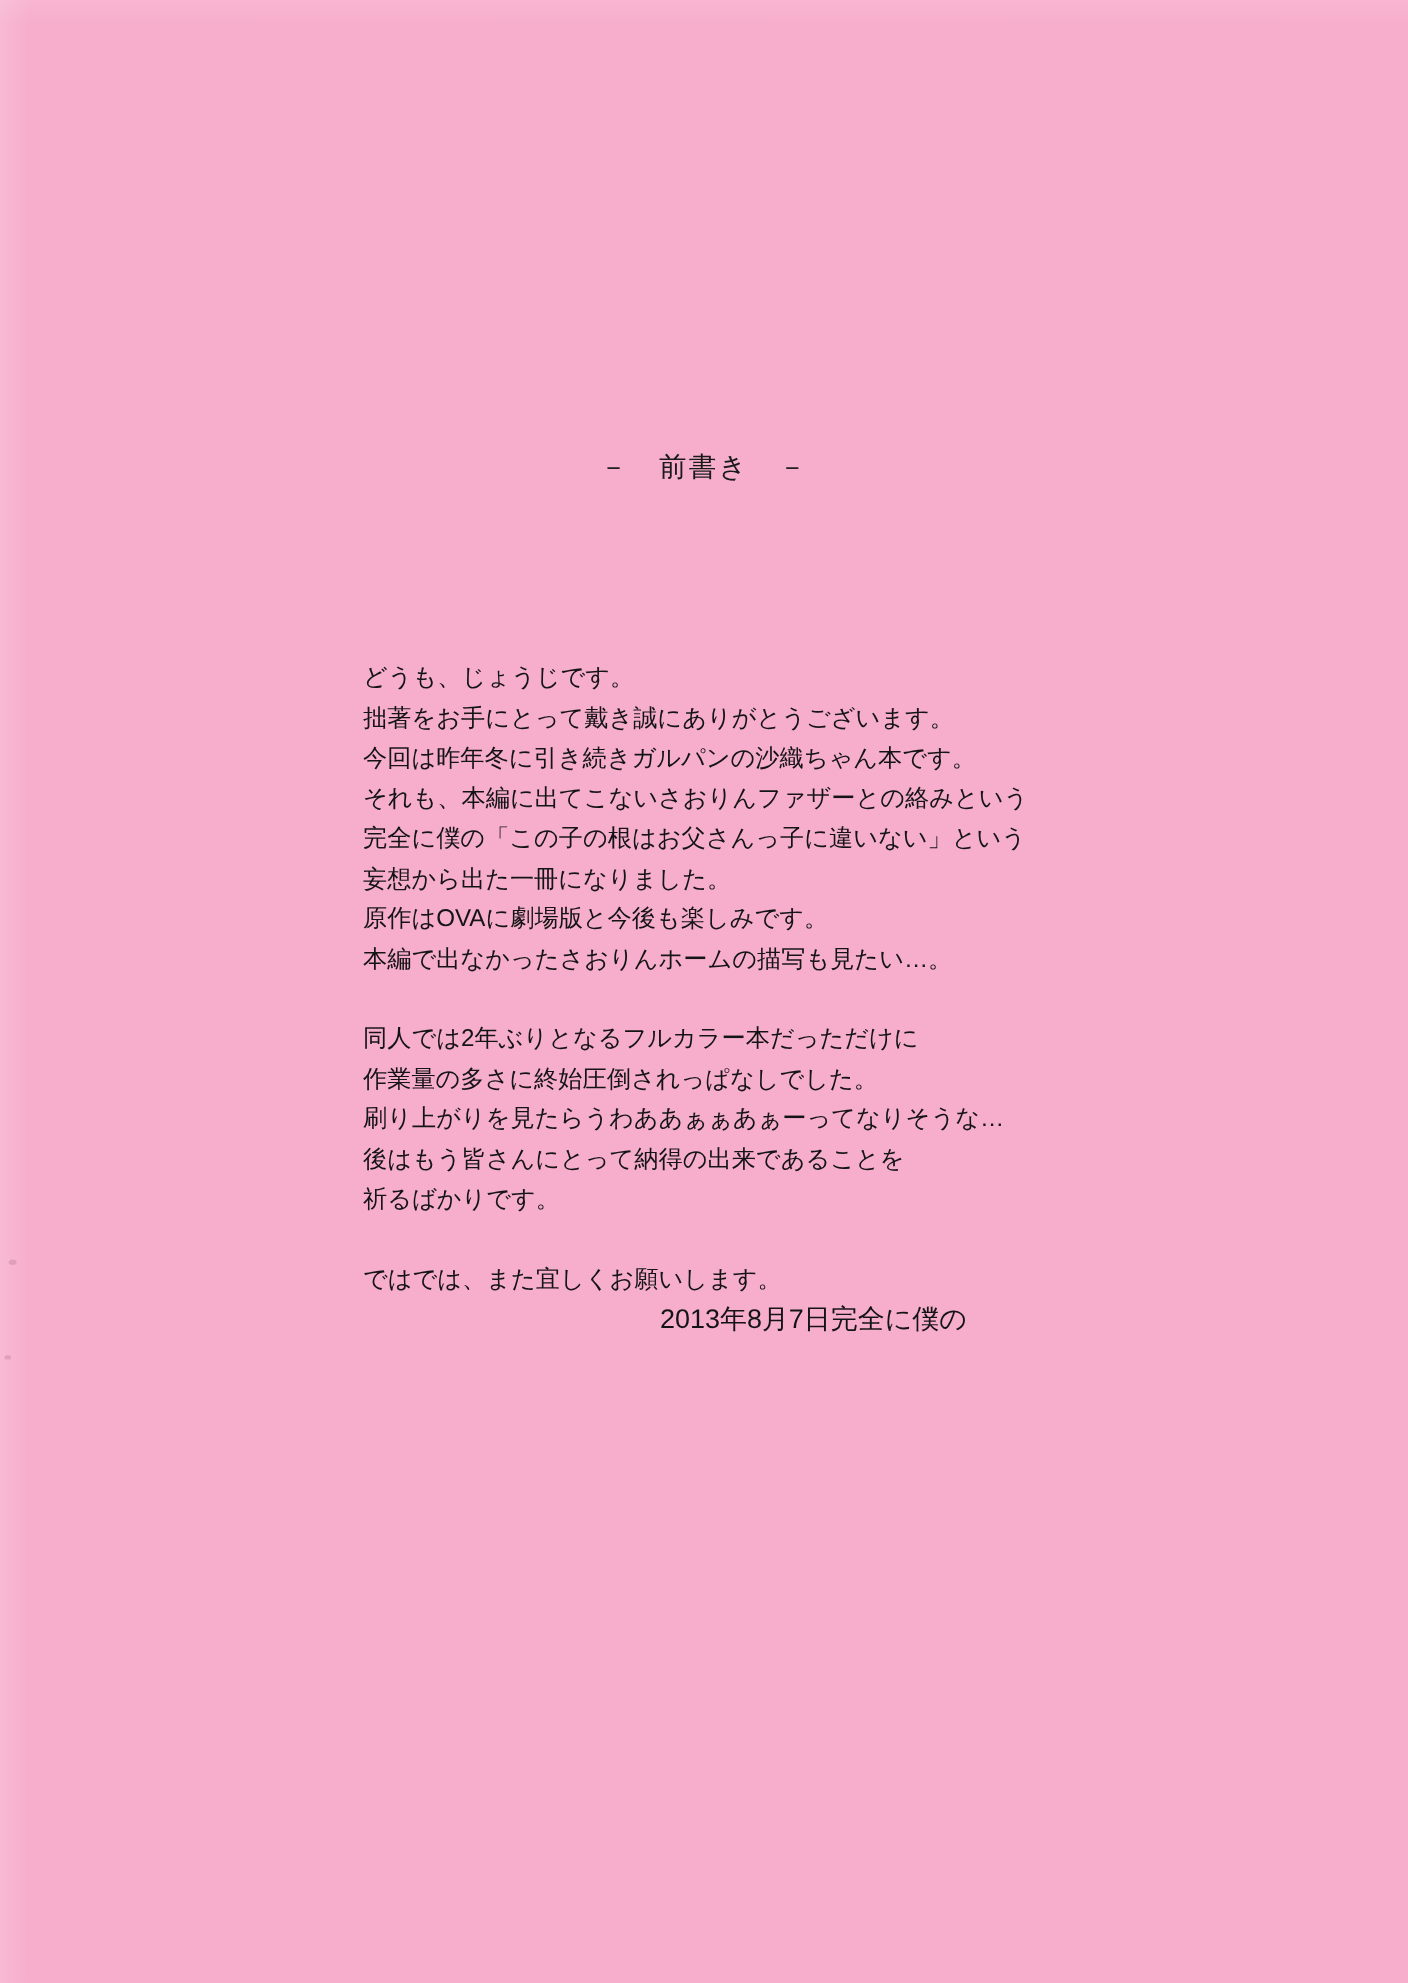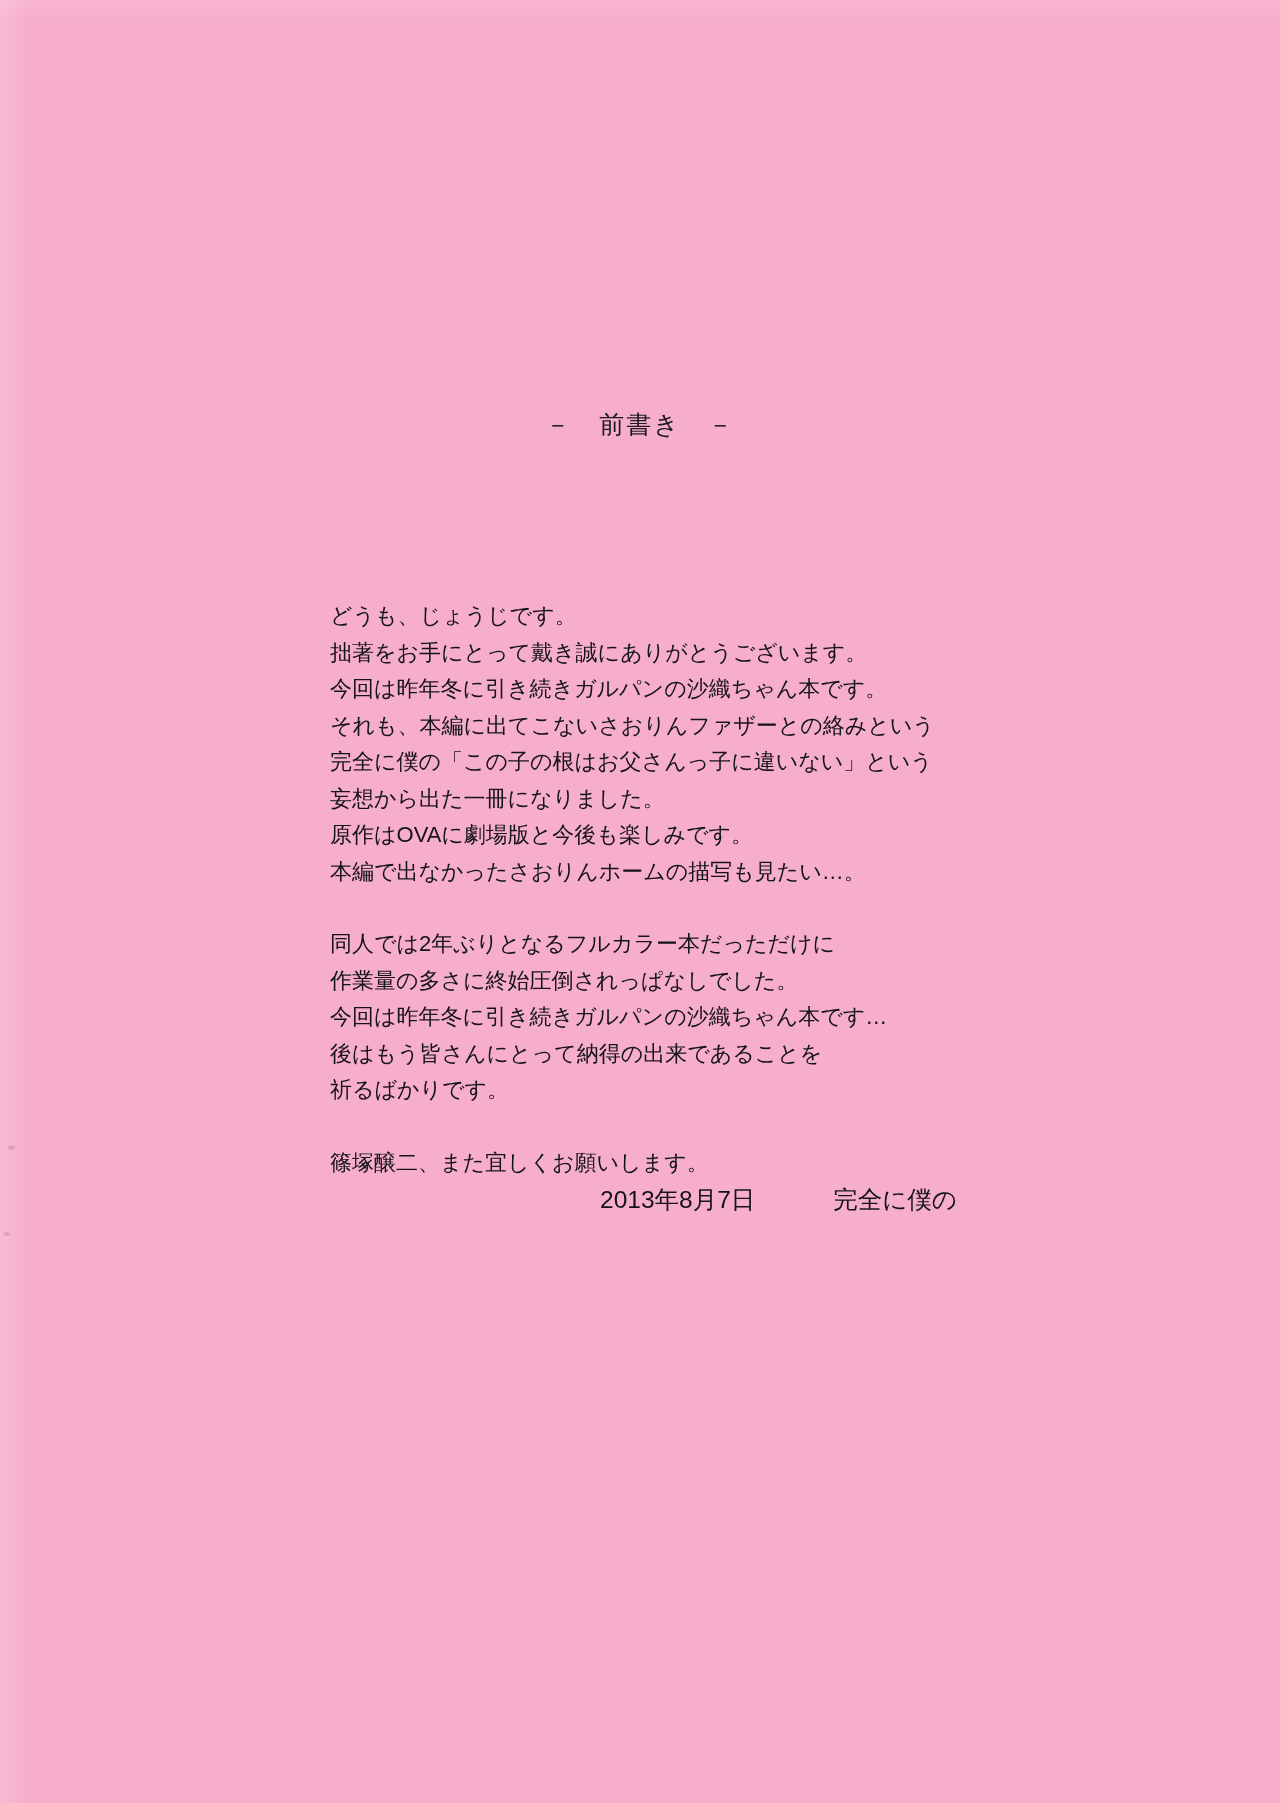--- a/index.html
+++ b/index.html
@@ -57,21 +57,20 @@
   }
   .signature {
     position: absolute;
     left: 600px;
     top: 1183px;
     width: 500px;
     color: #141414;
     font-size: 24.5px;
     line-height: 34px;
     display: flex;
-    gap: 78px;
   }
 </style>
 </head>
 <body>
 
 <div class="page">
 
   <div class="scan-speck" style="left:8px; top:1145px; width:7px; height:5px;"></div>
   <div class="scan-speck" style="left:4px; top:1232px; width:6px; height:4px;"></div>
 
@@ -81,24 +80,24 @@
     <p class="para">どうも、じょうじです。
 拙著をお手にとって戴き誠にありがとうございます。
 今回は昨年冬に引き続きガルパンの沙織ちゃん本です。
 それも、本編に出てこないさおりんファザーとの絡みという
 完全に僕の「この子の根はお父さんっ子に違いない」という
 妄想から出た一冊になりました。
 原作はOVAに劇場版と今後も楽しみです。
 本編で出なかったさおりんホームの描写も見たい…。</p>
     <p class="para">同人では2年ぶりとなるフルカラー本だっただけに
 作業量の多さに終始圧倒されっぱなしでした。
-今回は昨年冬に引き続きガルパンの沙織ちゃん本です…
+刷り上がりを見たらうわああぁぁあぁーってなりそうな…
 後はもう皆さんにとって納得の出来であることを
 祈るばかりです。</p>
-    <p class="para">篠塚醸二、また宜しくお願いします。</p>
+    <p class="para">ではでは、また宜しくお願いします。</p>
   </div>
 
   <div class="signature">
     <span>2013年8月7日</span>
     <span>完全に僕の</span>
   </div>
 
 </div>
 
 </body></html>

